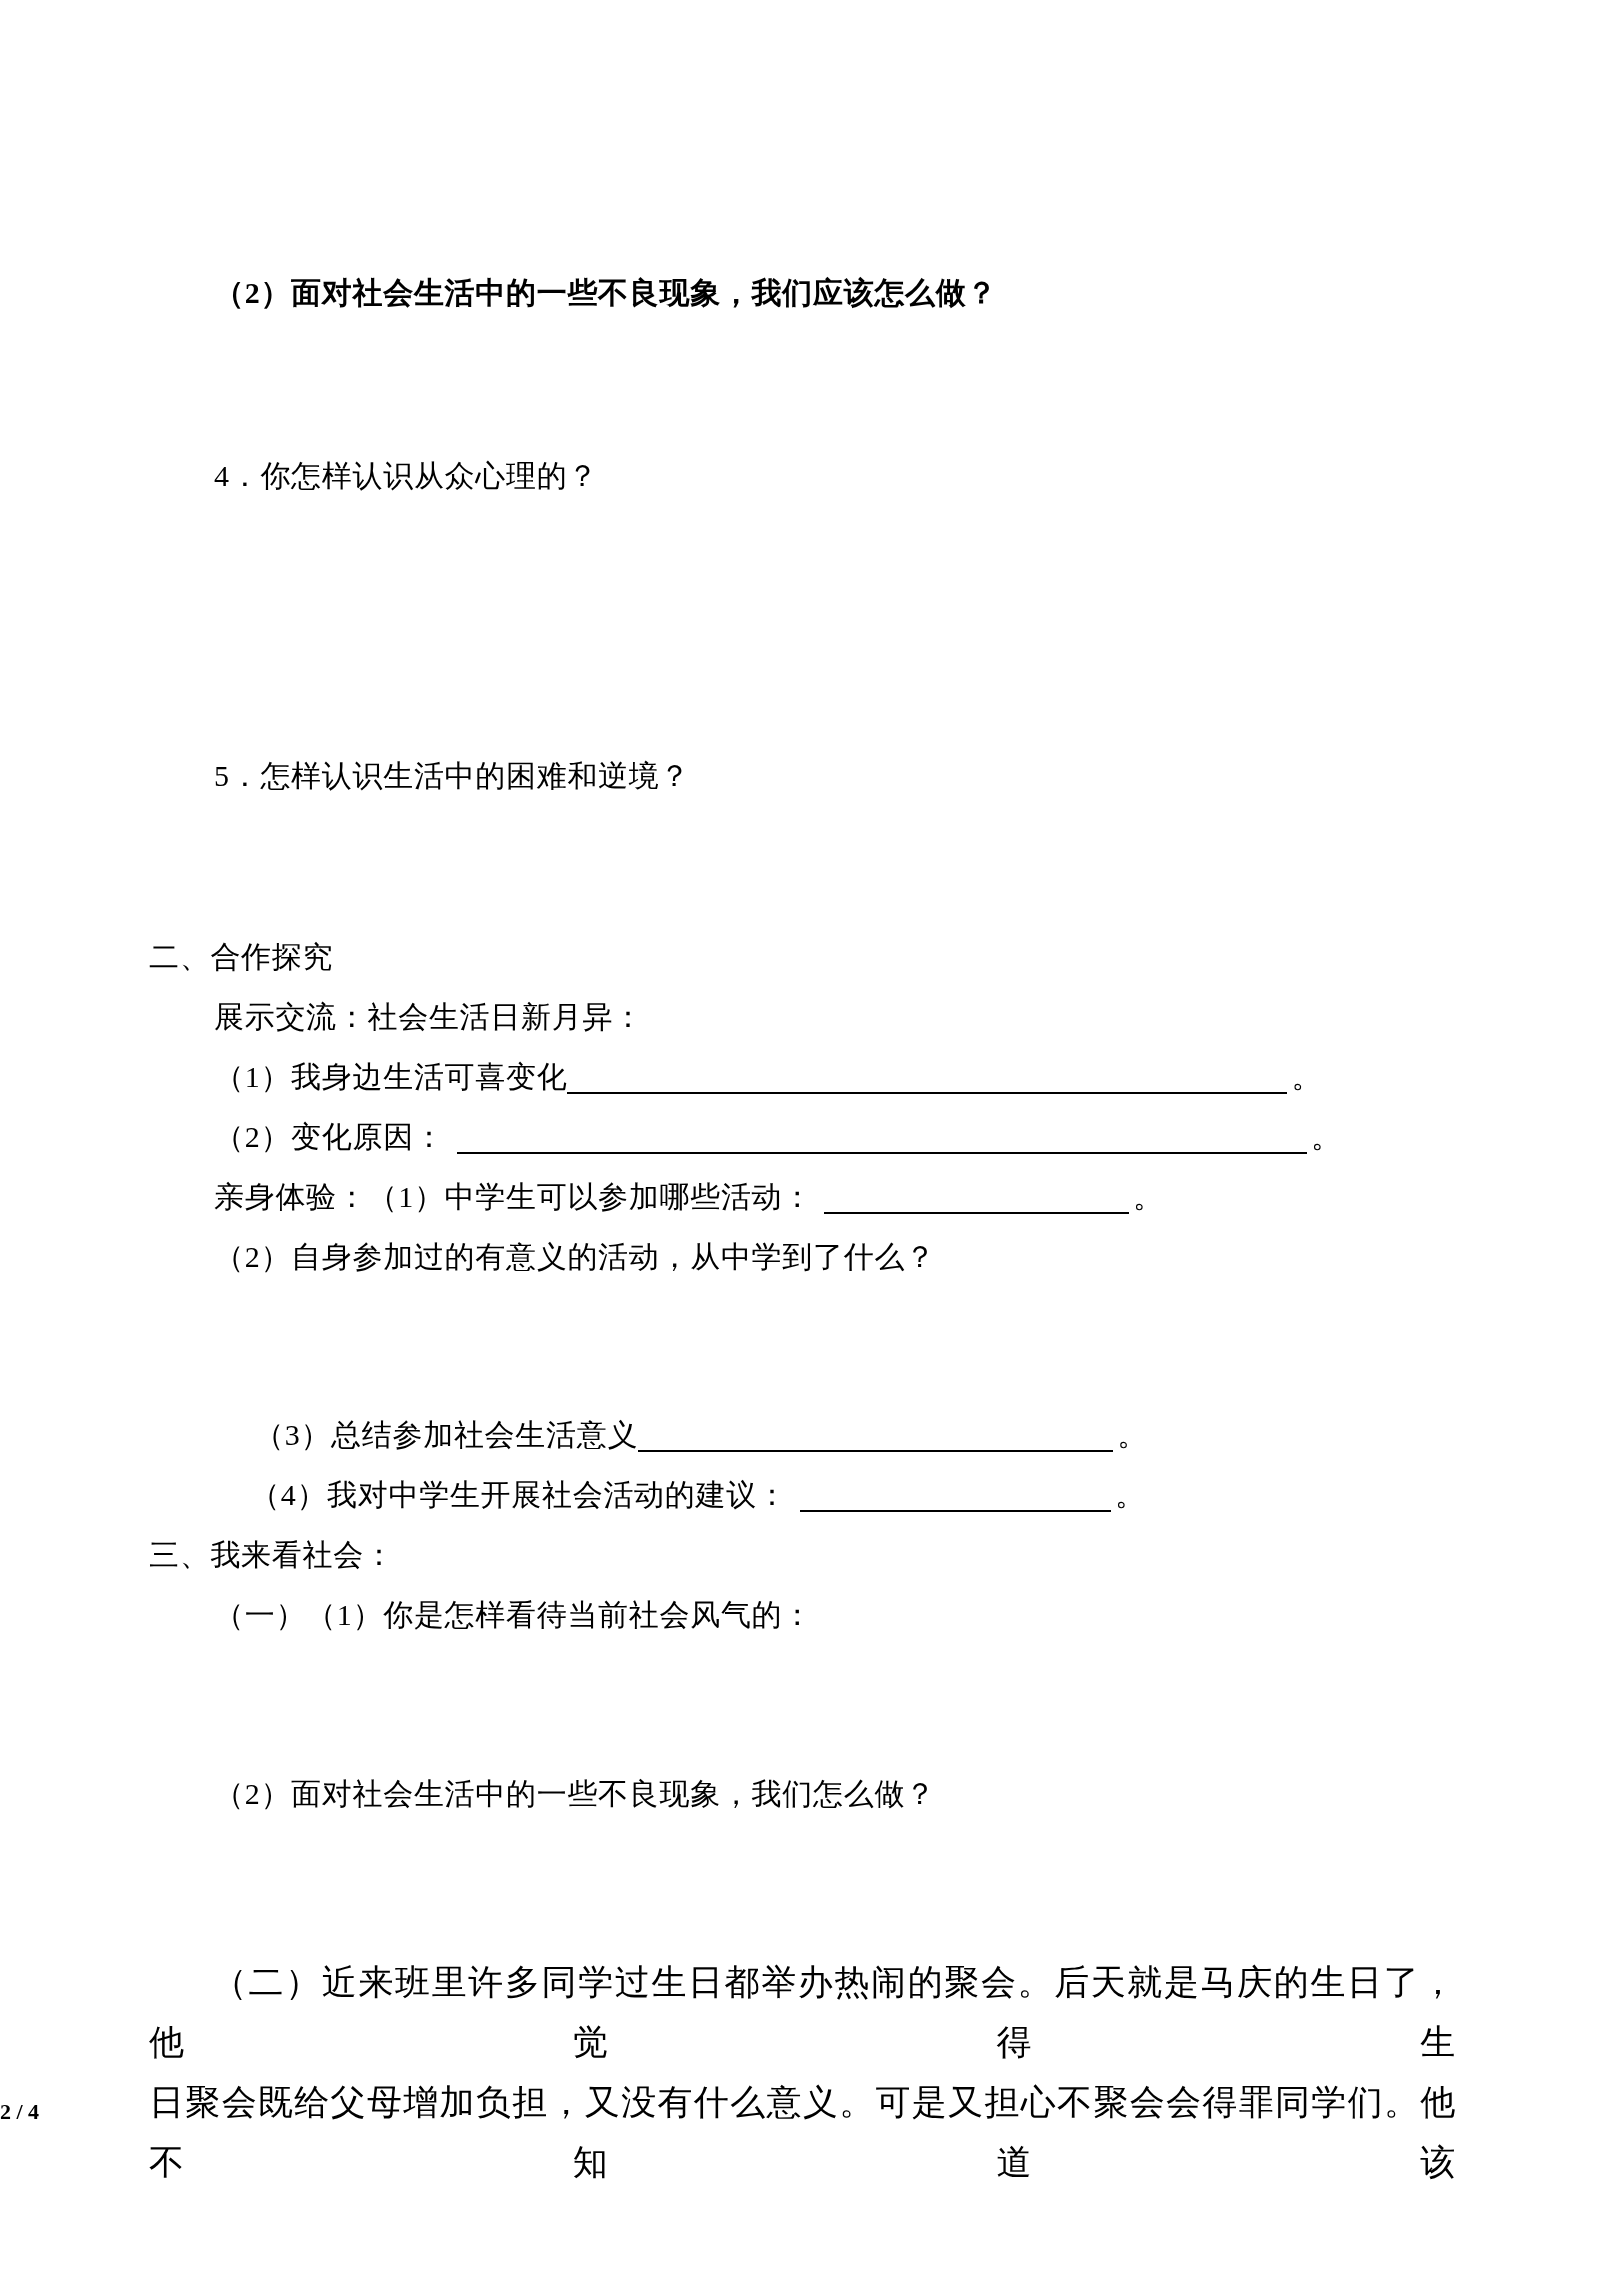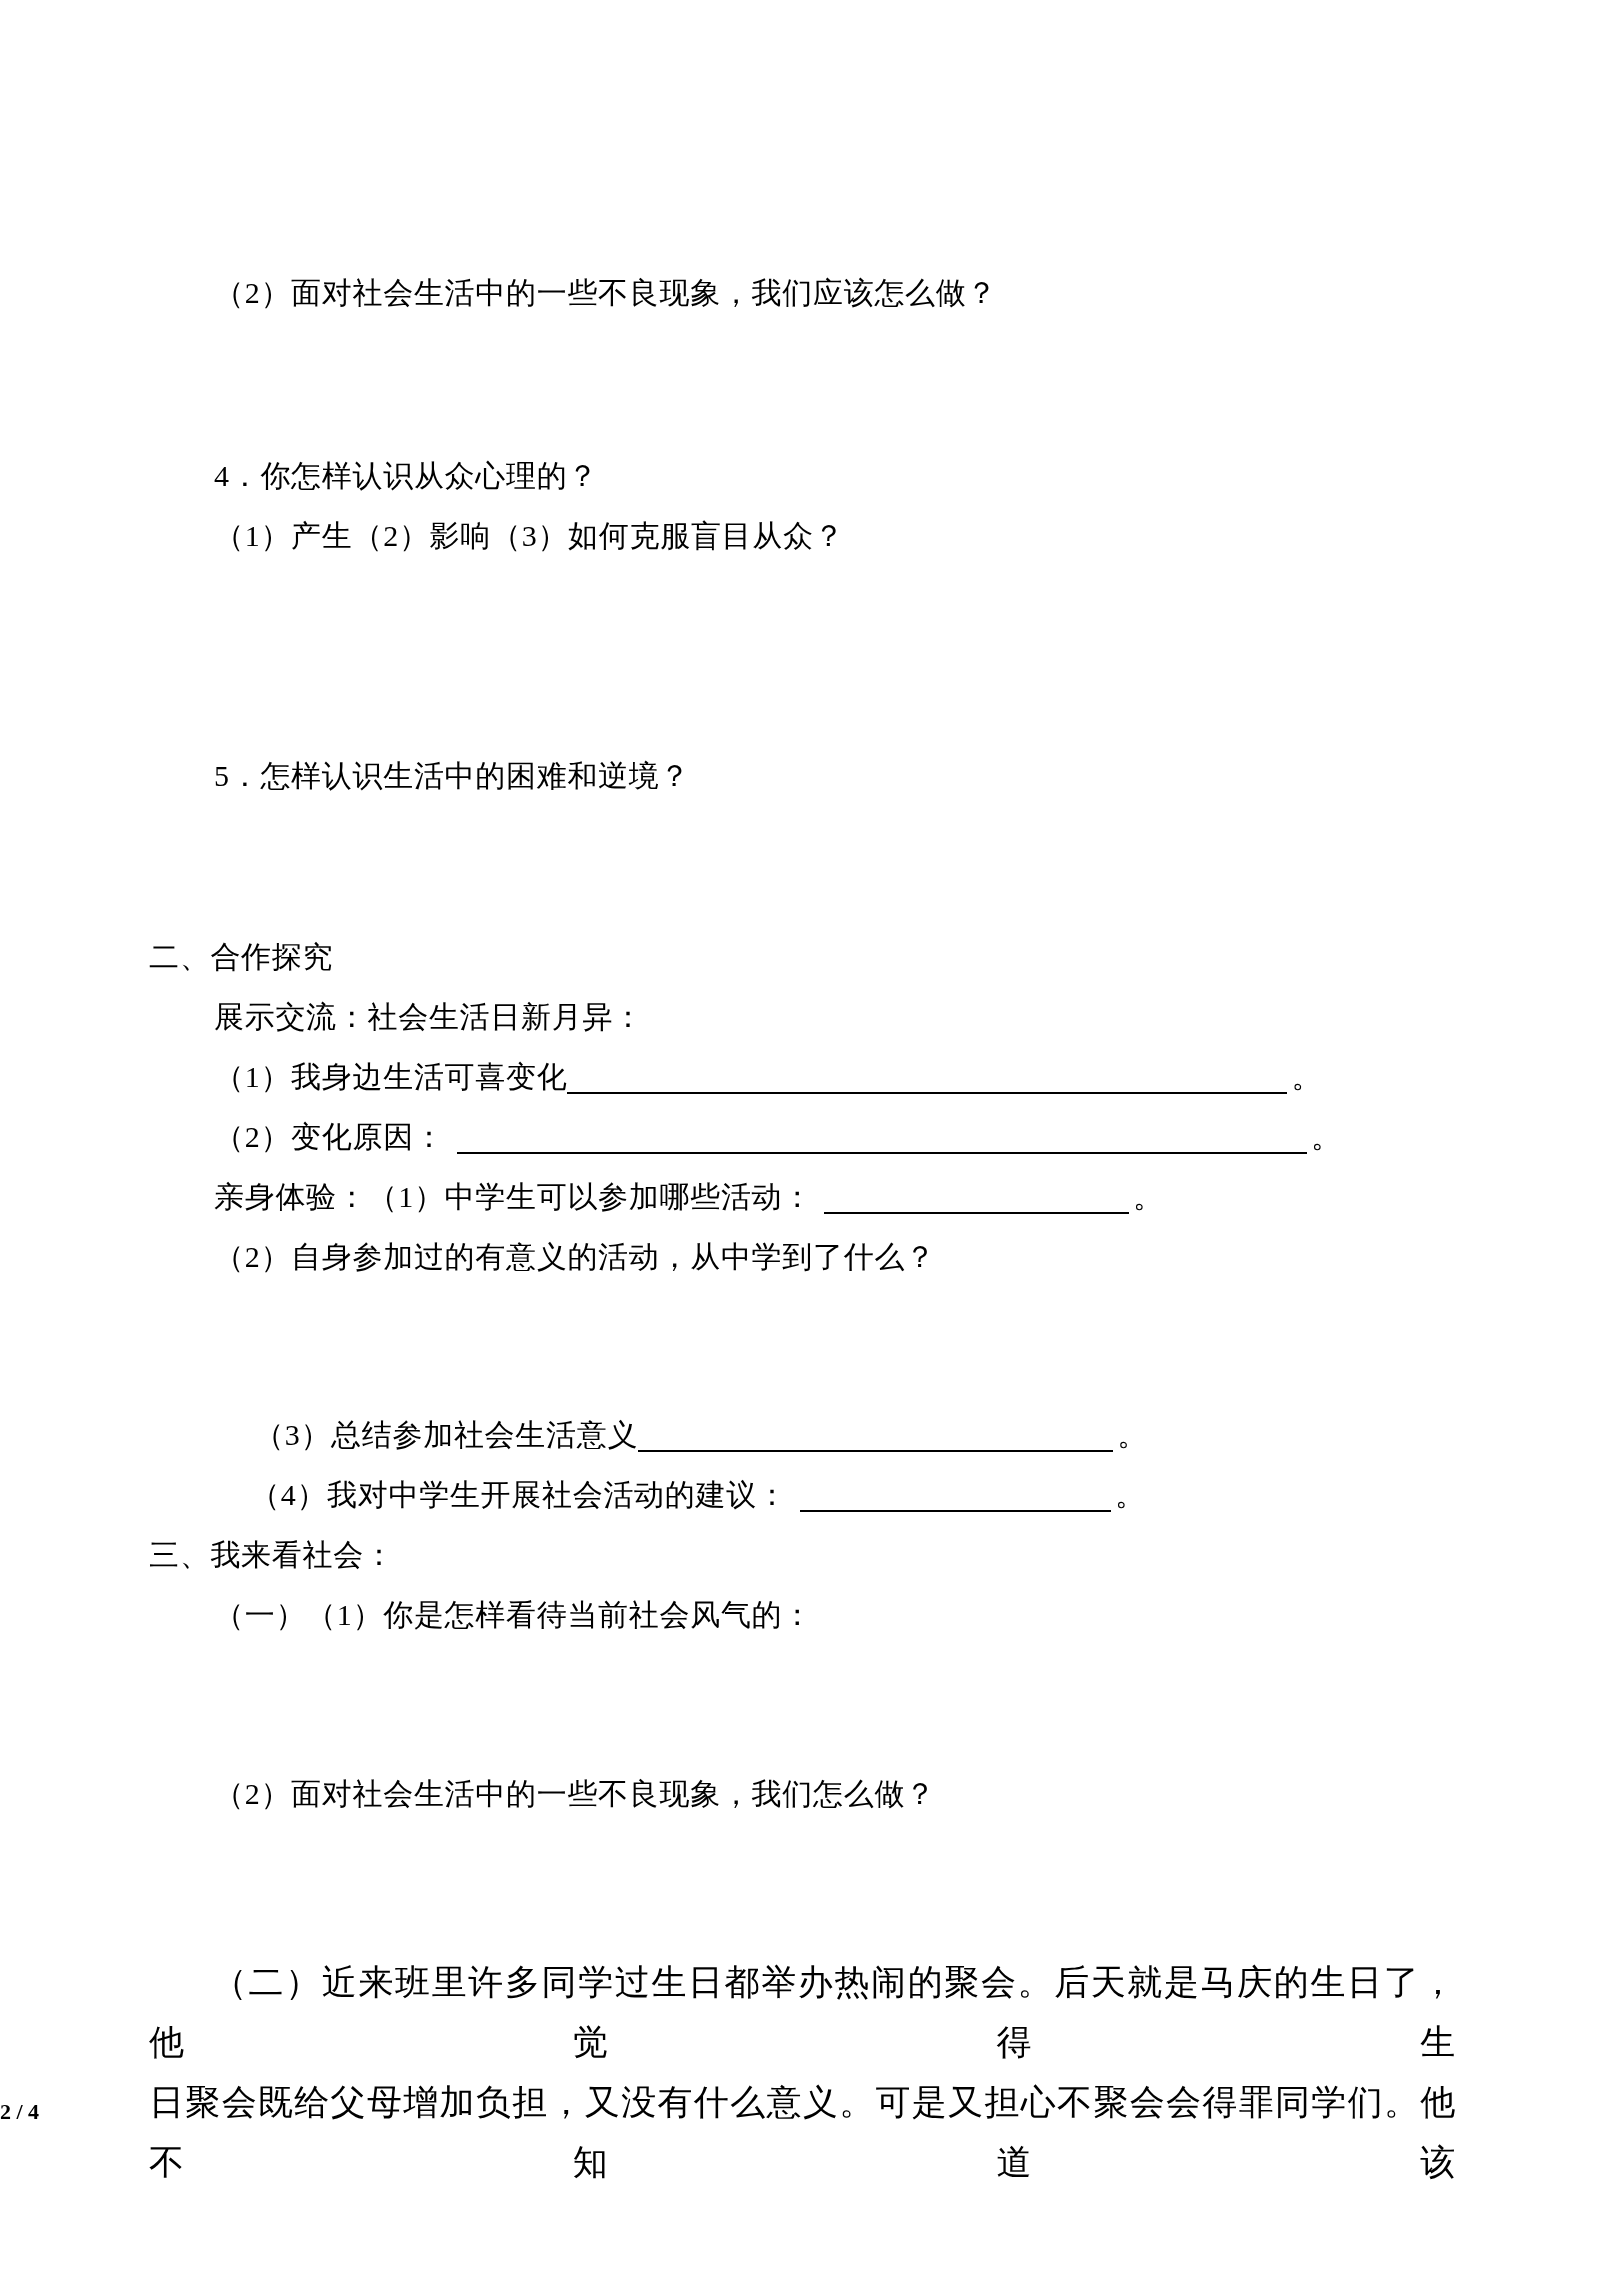--- a/index.html
+++ b/index.html
@@ -59,24 +59,23 @@
       font-size: 22px;
       font-weight: bold;
       line-height: 27px;
     }
   </style>
 </head>
 <body>
 
 <div class="page">
 
-  <div class="line" style="left:214px; top:274px;">（2）面对社会生活中的一些不良现象，我们应该怎么做？</div>
+  <div class="line" style="left:214px; top:274px;font-weight:bold;">（2）面对社会生活中的一些不良现象，我们应该怎么做？</div>
 
   <div class="line" style="left:214px; top:457px;">4．你怎样认识从众心理的？</div>
-  <div class="line" style="left:214px; top:517px;">（1）产生（2）影响（3）如何克服盲目从众？</div>
 
   <div class="line" style="left:214px; top:757px;">5．怎样认识生活中的困难和逆境？</div>
 
   <div class="line" style="left:149px; top:938px;">二、合作探究</div>
   <div class="line" style="left:214px; top:998px;">展示交流：社会生活日新月异：</div>
 
   <div class="line" style="left:214px; top:1058px;">
     <span>（1）我身边生活可喜变化</span><span class="blank" style="width:720px;"></span><span class="stop">。</span>
   </div>
 

